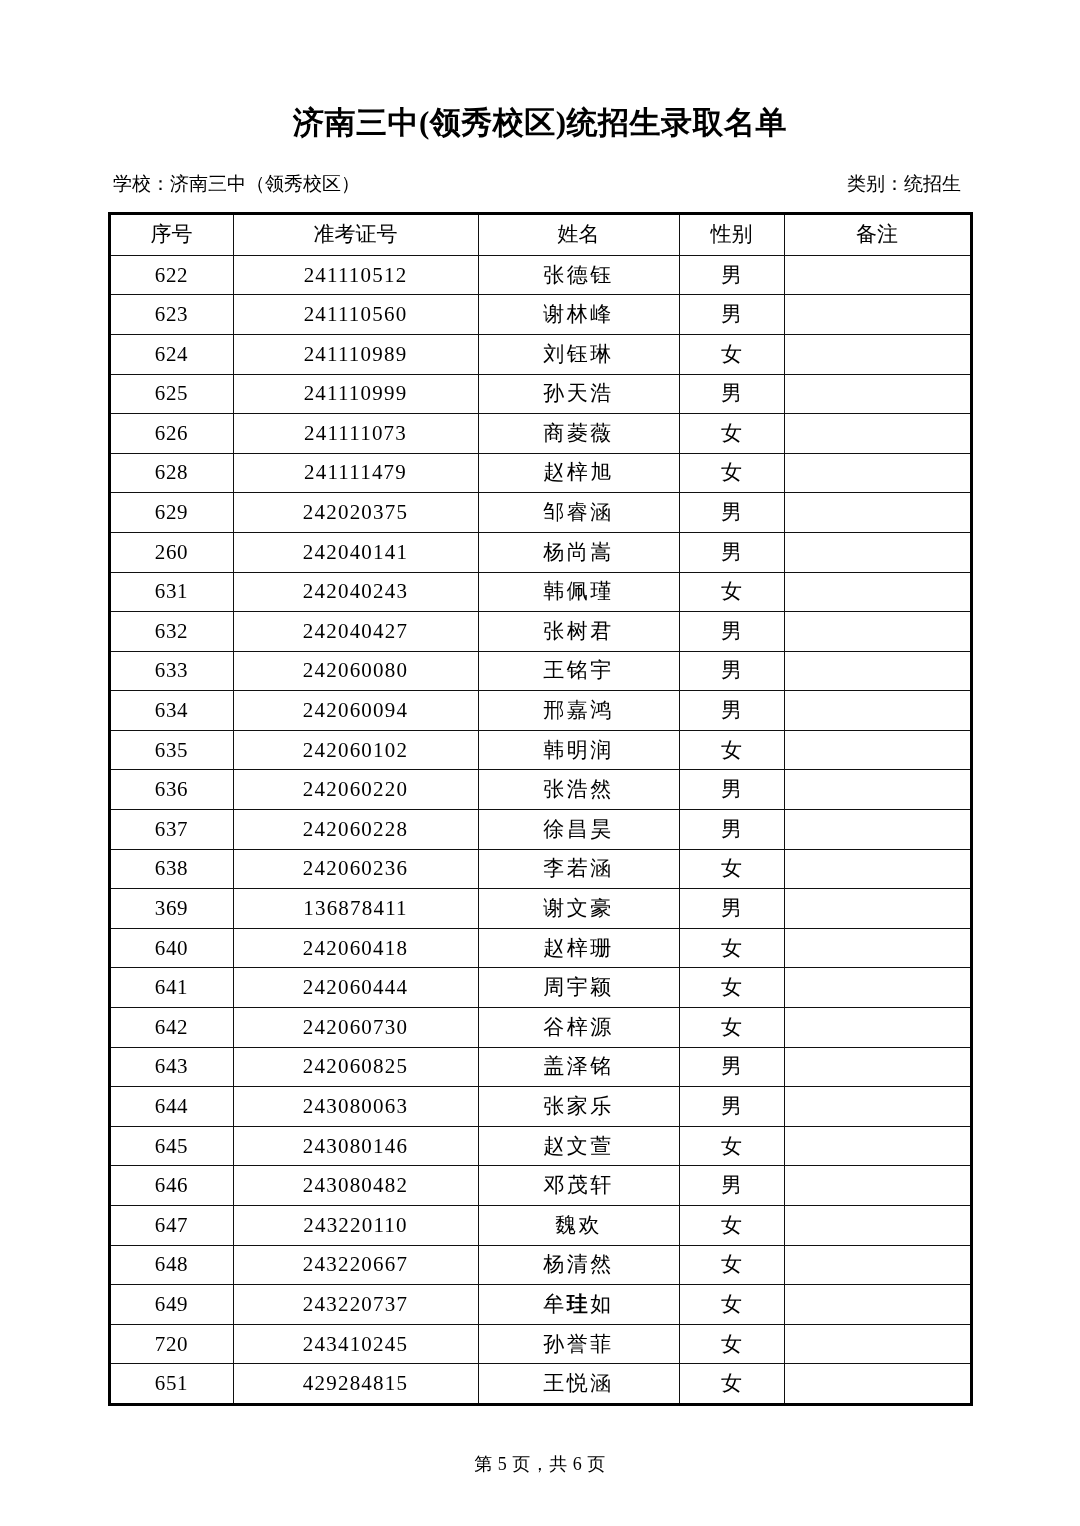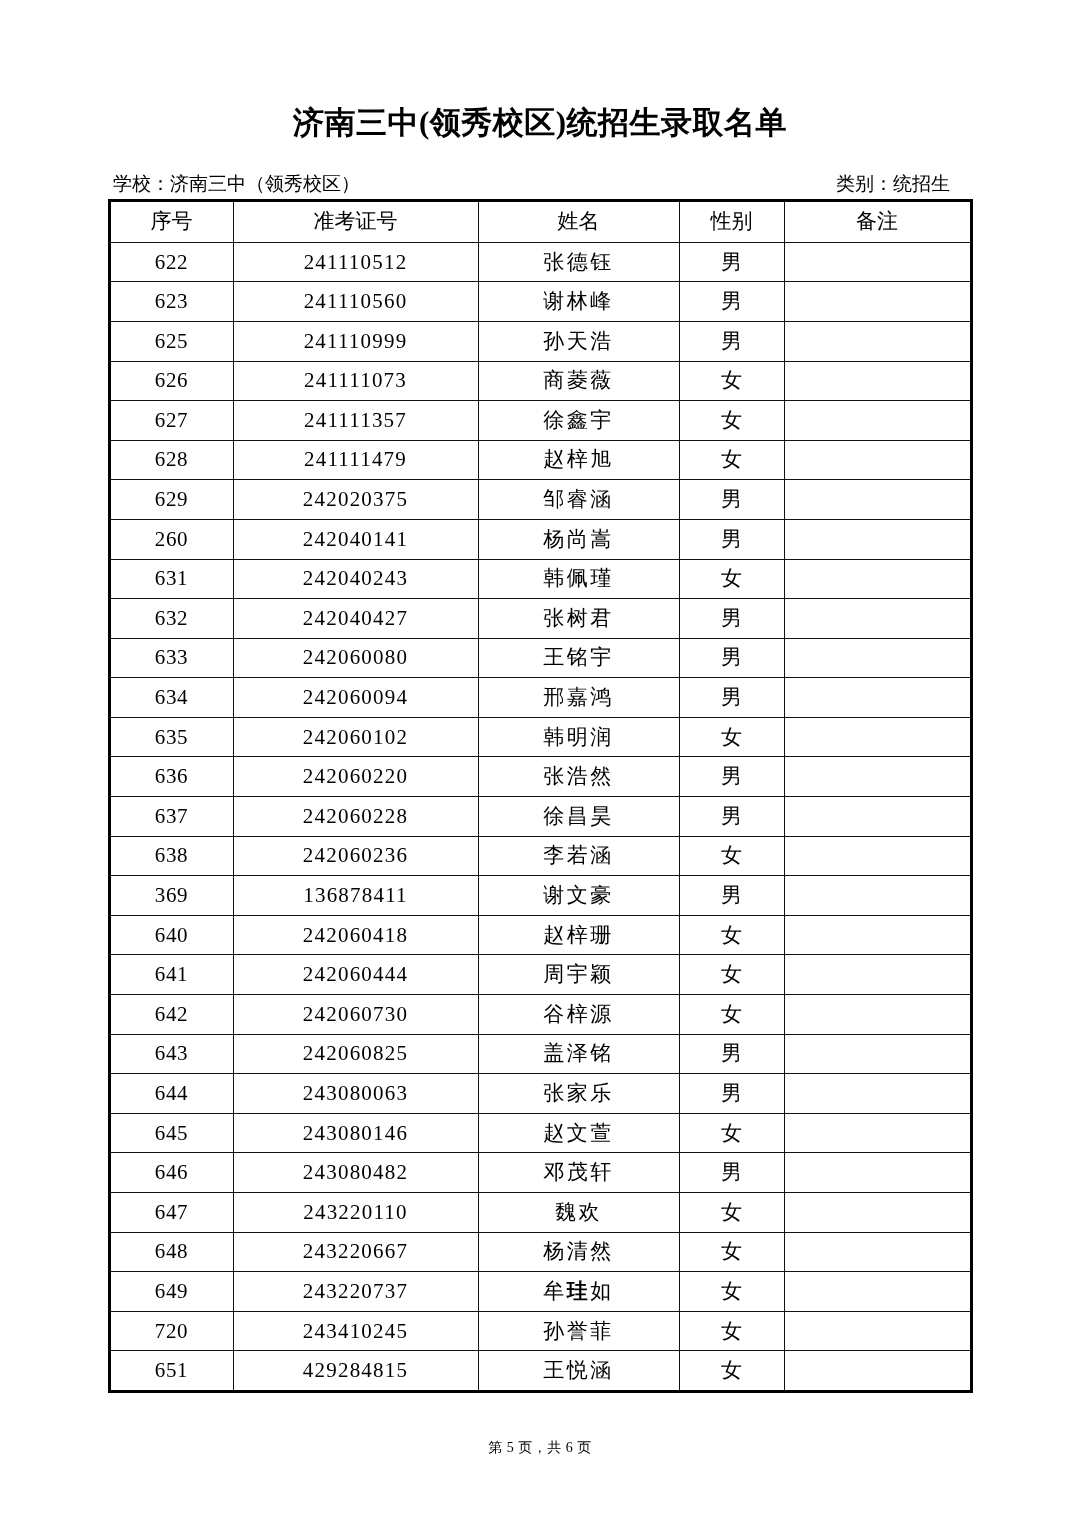--- a/index.html
+++ b/index.html
@@ -35,25 +35,25 @@
     justify-content: space-between;
     align-items: center;
     margin: 28px 110px 0 113px;
     font-size: 19px;
     font-family: "Liberation Serif", "DejaVu Serif", serif;
   }
   .meta-left, .meta-right {
     white-space: nowrap;
   }
   .meta-right {
-    margin-right: 20px;
+    margin-right: 9px;
   }
   table.roster {
     border-collapse: collapse;
-    margin: 2px auto 0 auto;
+    margin: 15px auto 0 auto;
     width: 862px;
     table-layout: fixed;
     border: 3px solid #000;
   }
   table.roster td, table.roster th {
     border: 1px solid #111;
     text-align: center;
     vertical-align: middle;
     font-weight: normal;
     font-size: 21px;
@@ -70,21 +70,21 @@
   col.c-exam  { width: 245px; }
   col.c-name  { width: 201px; }
   col.c-sex   { width: 105px; }
   col.c-note  { width: 187px; }
   .cell-exam { letter-spacing: 1.2px; }
   .cell-idx  { letter-spacing: 0.6px; }
   .cell-name { letter-spacing: 2.5px; }
   .rare-glyph { font-weight: bold; }
   .footer {
     text-align: center;
-    font-size: 14px;
+    font-size: 18px;
     margin-top: 46px;
     letter-spacing: 0.5px;
     font-family: "Liberation Serif", "DejaVu Serif", serif;
   }
 </style>
 </head>
 <body>
 
 <div class="page">
 
@@ -121,41 +121,41 @@
           <td class="cell-note"></td>
         </tr>
         <tr>
           <td class="cell-idx">623</td>
           <td class="cell-exam">241110560</td>
           <td class="cell-name">谢林峰</td>
           <td class="cell-sex">男</td>
           <td class="cell-note"></td>
         </tr>
         <tr>
+          <td class="cell-idx">624</td>
+          <td class="cell-exam">241110989</td>
+          <td class="cell-name">刘钰琳</td>
+          <td class="cell-sex">女</td>
+          <td class="cell-note"></td>
+        </tr>
+        <tr>
           <td class="cell-idx">625</td>
           <td class="cell-exam">241110999</td>
           <td class="cell-name">孙天浩</td>
           <td class="cell-sex">男</td>
           <td class="cell-note"></td>
         </tr>
         <tr>
           <td class="cell-idx">626</td>
           <td class="cell-exam">241111073</td>
           <td class="cell-name">商菱薇</td>
           <td class="cell-sex">女</td>
           <td class="cell-note"></td>
         </tr>
         <tr>
-          <td class="cell-idx">627</td>
-          <td class="cell-exam">241111357</td>
-          <td class="cell-name">徐鑫宇</td>
-          <td class="cell-sex">女</td>
-          <td class="cell-note"></td>
-        </tr>
-        <tr>
           <td class="cell-idx">628</td>
           <td class="cell-exam">241111479</td>
           <td class="cell-name">赵梓旭</td>
           <td class="cell-sex">女</td>
           <td class="cell-note"></td>
         </tr>
         <tr>
           <td class="cell-idx">629</td>
           <td class="cell-exam">242020375</td>
           <td class="cell-name">邹睿涵</td>

